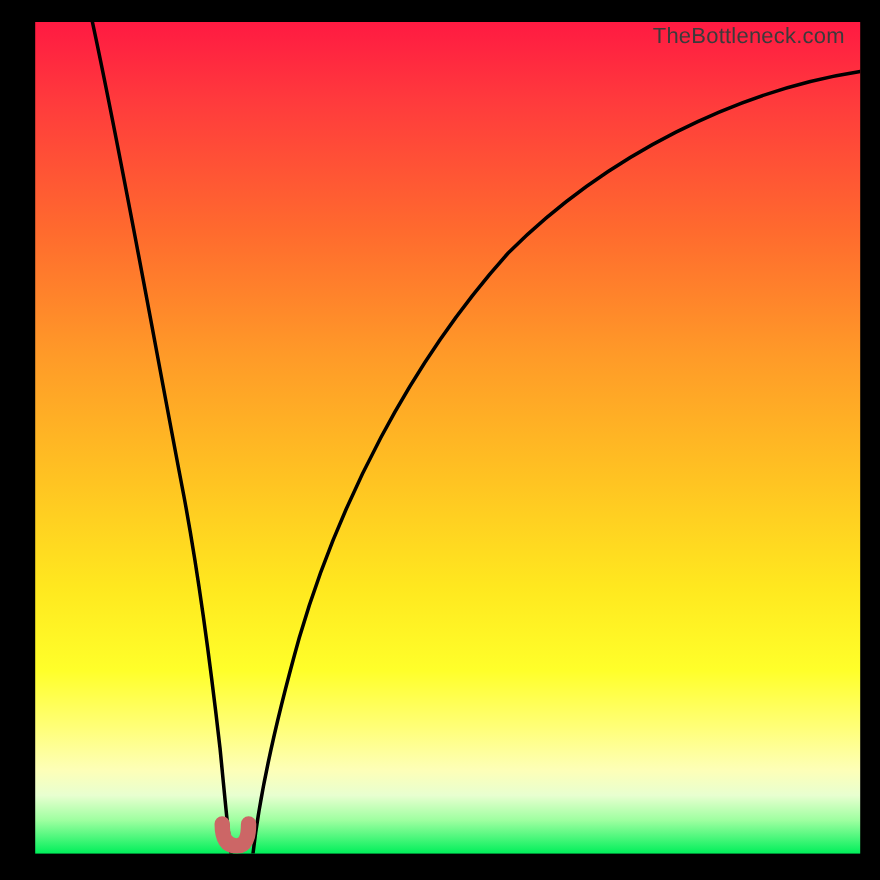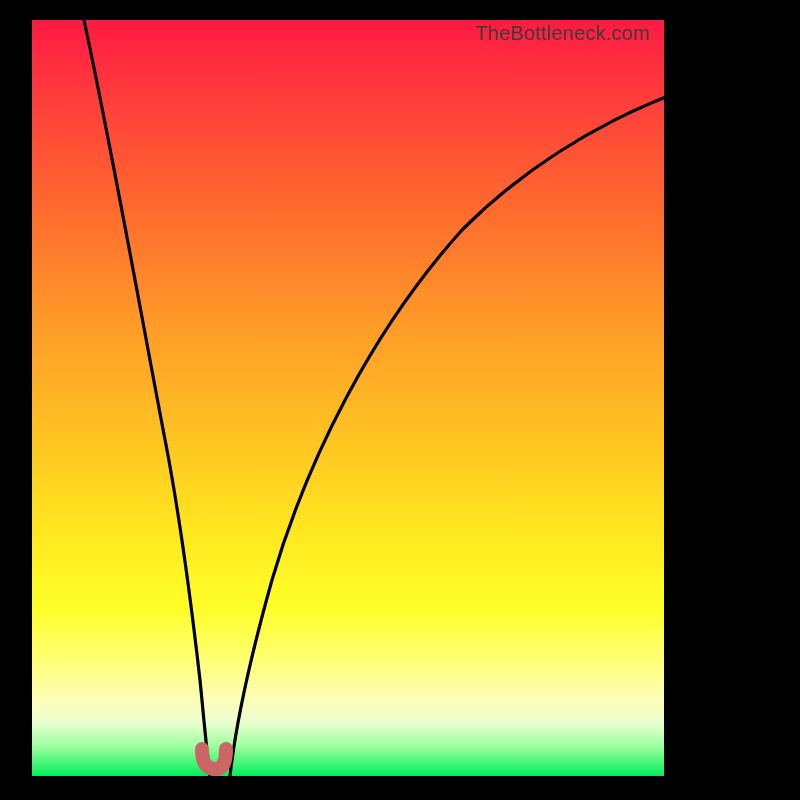--- a/index.html
+++ b/index.html
@@ -7,21 +7,21 @@
     padding: 0;
     width: 800px;
     height: 800px;
     background: #000;
     overflow: hidden;
   }
   .frame {
     position: absolute;
     left: 32px;
     top: 20px;
-    width: 632px;
+    width: 750px;
     height: 756px;
     background: linear-gradient(to bottom,
       #ff1a42 0%,
       #ff3c3c 10%,
       #ff6a2e 25%,
       #ff9a28 40%,
       #ffc322 55%,
       #ffe81f 68%,
       #ffff2a 78%,
       #ffff7a 85%,

